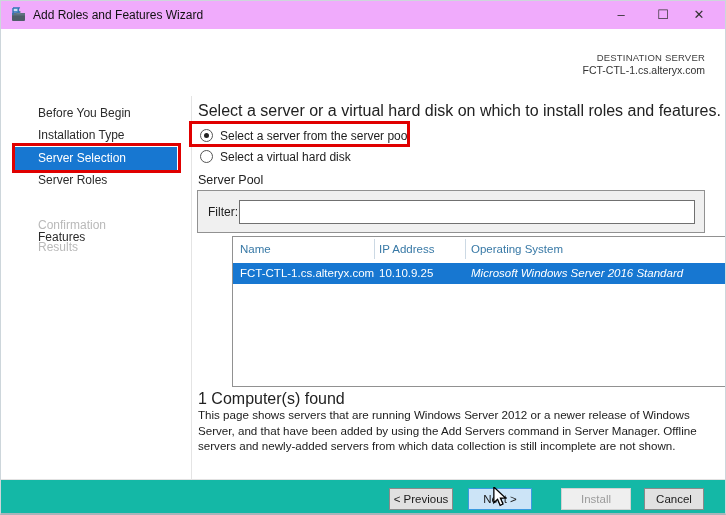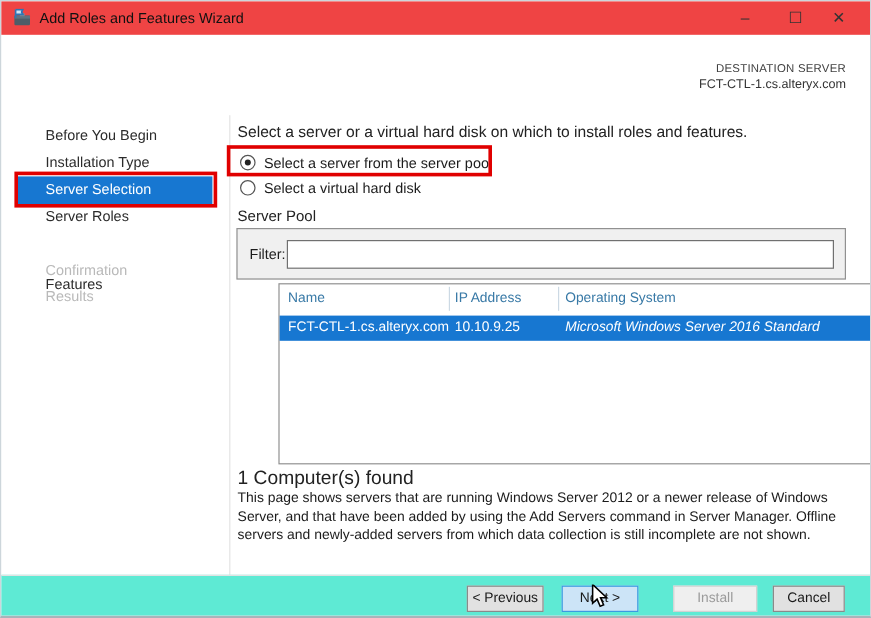--- a/index.html
+++ b/index.html
@@ -3,21 +3,21 @@
 <meta charset="utf-8">
 <style>
   * { margin:0; padding:0; box-sizing:border-box; }
   body { background:#d9dee2; font-family:"Liberation Sans", sans-serif; }
   .window {
     position:relative; width:726px; height:515px; background:#ffffff;
     border:1px solid #cdd6db; border-bottom:2px solid #a9b4ba;
     overflow:hidden; font-size:12px; color:#1a1a1a;
   }
   
-  .titlebar { position:absolute; left:0; top:0; width:100%; height:28px; background:#ef4444; }
+  .titlebar { position:absolute; left:0; top:0; width:100%; height:28px; background:#f0abfc; }
   .titlebar .app-icon { position:absolute; left:10px; top:6px; width:16px; height:16px; }
   .titlebar .title { position:absolute; left:32px; top:7px; font-size:12px; color:#111; }
   .win-btn { position:absolute; top:0; width:40px; height:28px; text-align:center;
              line-height:28px; font-size:13px; color:#333; cursor:default; }
   .btn-min { left:600px; } .btn-max { left:642px; } .btn-close { left:678px; }
   
   .page-title { position:absolute; left:18px; top:48px; font-size:21px; font-weight:400;
                 color:#3b7fab; letter-spacing:0.2px; }
   .dest-label { position:absolute; right:20px; top:51px; font-size:9.5px; color:#404040;
                 text-align:right; letter-spacing:0.2px; }
@@ -28,21 +28,21 @@
   .nav-item { position:absolute; left:37px; height:22px; line-height:22px; font-size:12px;
               color:#2b2b2b; white-space:nowrap; cursor:default; }
   .nav-item.disabled { color:#b9b9b9; }
   .nav-selected-bg { position:absolute; left:14px; top:146px; width:162px; height:23px;
                      background:#1777d1; }
   .nav-item.selected { color:#ffffff; z-index:2; }
   .annotation { position:absolute; border:3px solid #e00000; z-index:5; pointer-events:none; }
   .ann-sidebar { left:11px; top:142px; width:169px; height:30px; }
   .ann-radio   { left:188px; top:120px; width:221px; height:26px; }
   
-  .intro { position:absolute; left:197px; top:101px; font-size:13px; color:#222; }
+  .intro { position:absolute; left:197px; top:101px; font-size:16px; color:#222; }
   .radio-row { position:absolute; left:199px; display:flex; align-items:flex-start; gap:7px; }
   .radio-row.r1 { top:128px; } .radio-row.r2 { top:149px; }
   .radio { width:13px; height:13px; border:1px solid #555; border-radius:50%; background:#fff;
            position:relative; flex:0 0 13px; }
   .radio.checked::after { content:""; position:absolute; left:3px; top:3px; width:5px; height:5px;
                           border-radius:50%; background:#222; }
   .radio-label { font-size:12px; color:#1c1c1c; }
   .pool-label { position:absolute; left:197px; top:172px; font-size:12.5px; color:#222; }
   .filter-box { position:absolute; left:196px; top:189px; width:508px; height:43px;
                 background:#f0f0f0; border:1px solid #919191;padding-left:40px; }
@@ -58,21 +58,21 @@
   .col-sep { position:absolute; top:2px; width:1px; height:20px; background:#ccd9e4; }
   .cs1 { left:141px; } .cs2 { left:232px; } .cs3 { left:497px; }
   .table-row.selected { position:absolute; left:0; top:26px; width:100%; height:21px;
                         background:#1777d1; color:#fff; }
   .cell { position:absolute; top:0; height:21px; line-height:21px; font-size:11.5px; white-space:nowrap; }
   .c1 { left:7px; } .c2 { left:146px; } .c3 { left:238px;font-style:italic; }
   .count-text { position:absolute; left:197px; top:389px; font-size:16px; color:#222; }
   .description { position:absolute; left:197px; top:406px; width:512px; font-size:11.6px;
                  line-height:1.34; color:#1b1b1b; }
   
-  .footer { position:absolute; left:0; top:478px; width:100%; height:37px; background:#5eead4;
+  .footer { position:absolute; left:0; top:478px; width:100%; height:37px; background:#14b8a6;
             border-top:1px solid #e2e2e2; }
   .btn { position:absolute; top:8px; height:22px; font-family:"Liberation Sans",sans-serif;
          font-size:11.5px; color:#1a1a1a; background:#e1e1e1; border:1px solid #8a8a8a;
          text-align:center; line-height:20px; cursor:default; }
   .btn-previous { left:388px; width:64px; }
   .btn-next { left:467px; width:64px; background:#cce4f7; border:1px solid #3b9ae0; }
   .btn-install { left:560px; width:70px; background:#efefef; border:1px solid #d2d2d2; color:#9b9b9b; }
   .btn-cancel { left:643px; width:60px; }
   .cursor { position:absolute; left:491px; top:486px; z-index:9; pointer-events:none; }
 </style>

